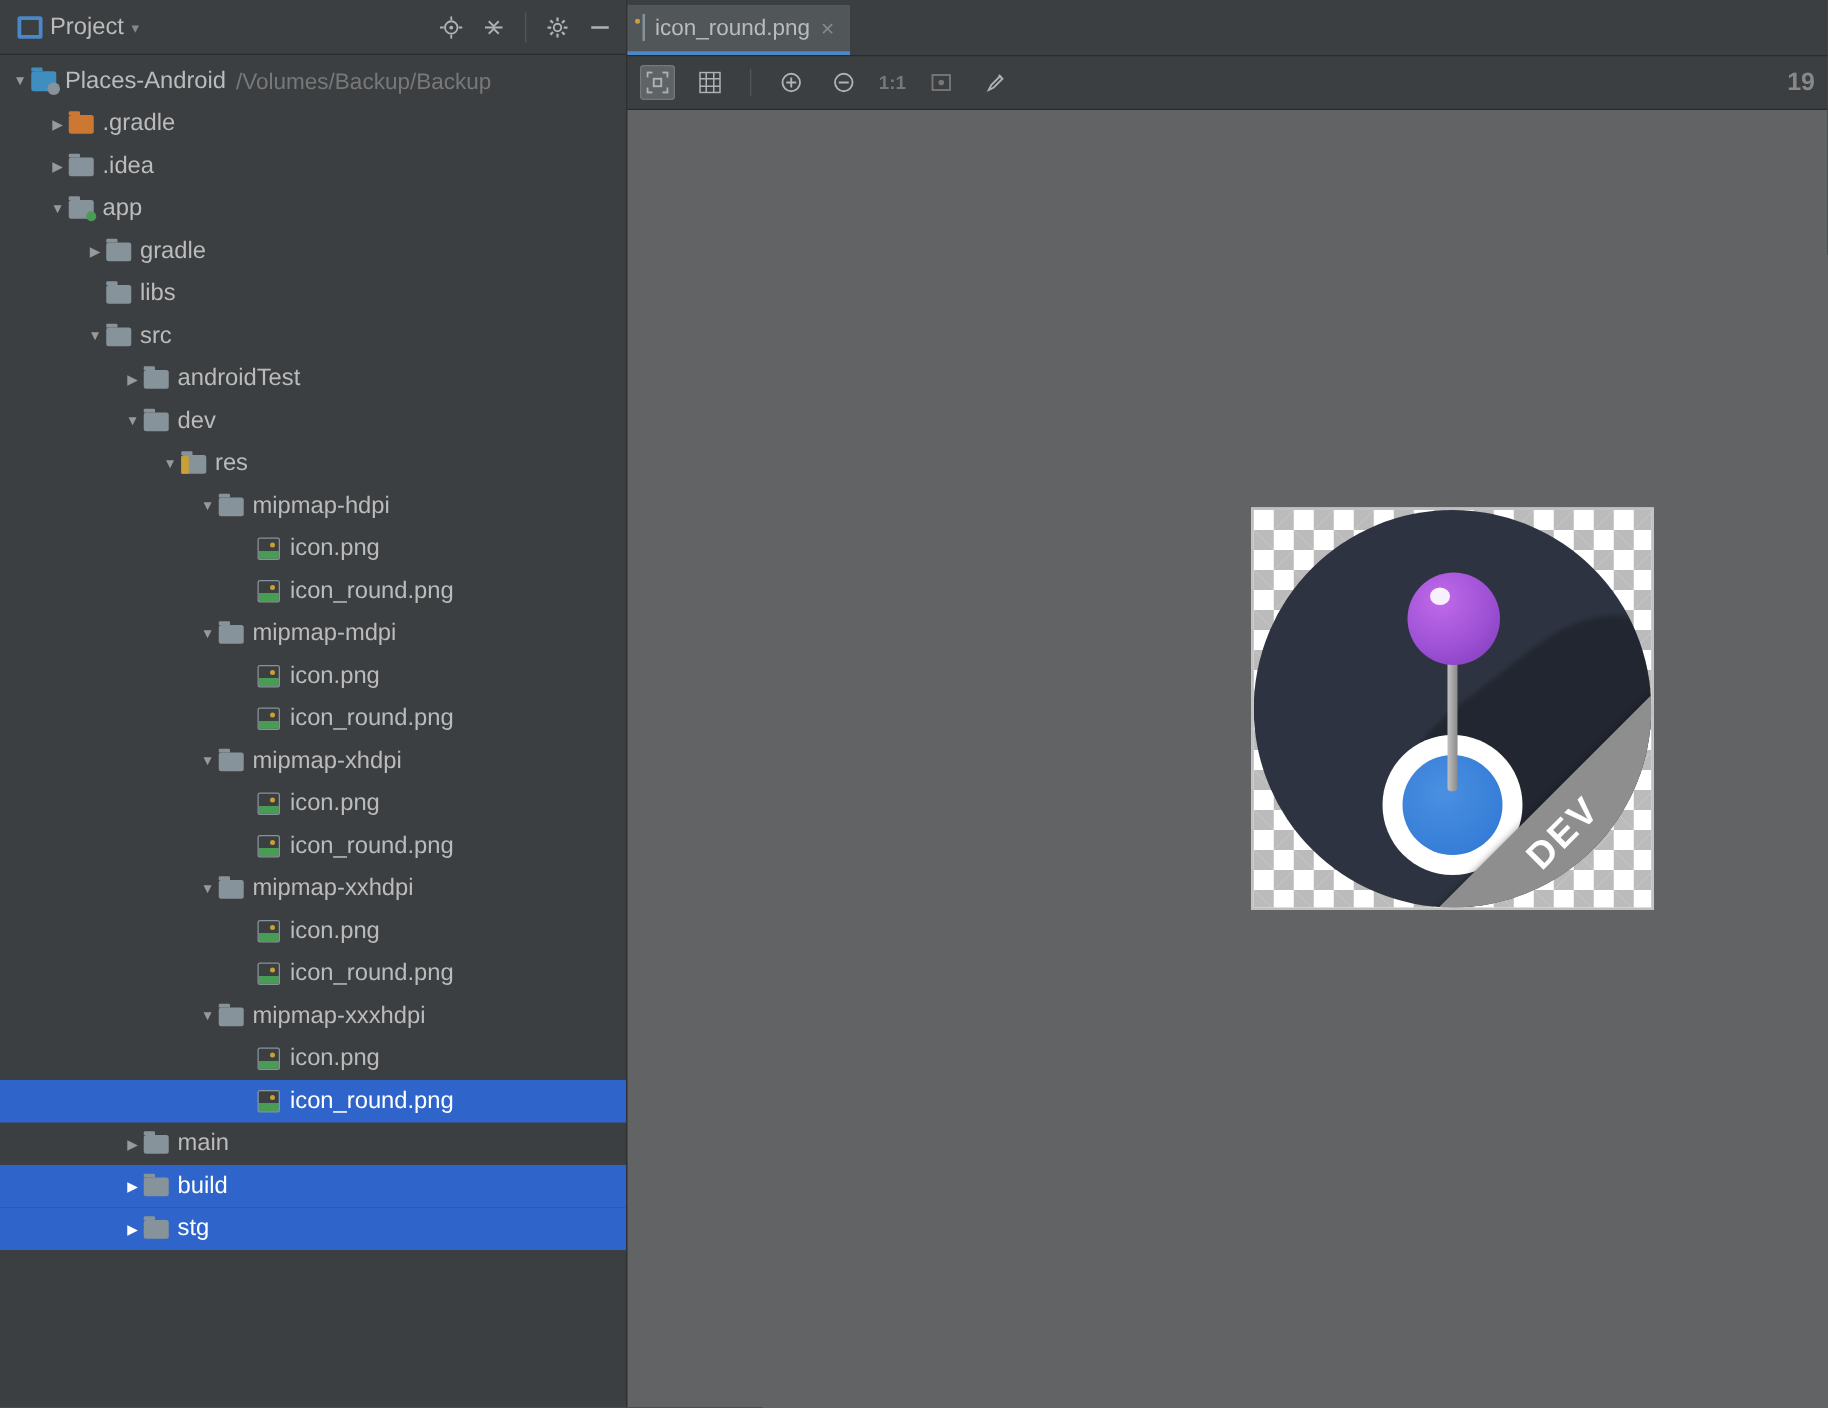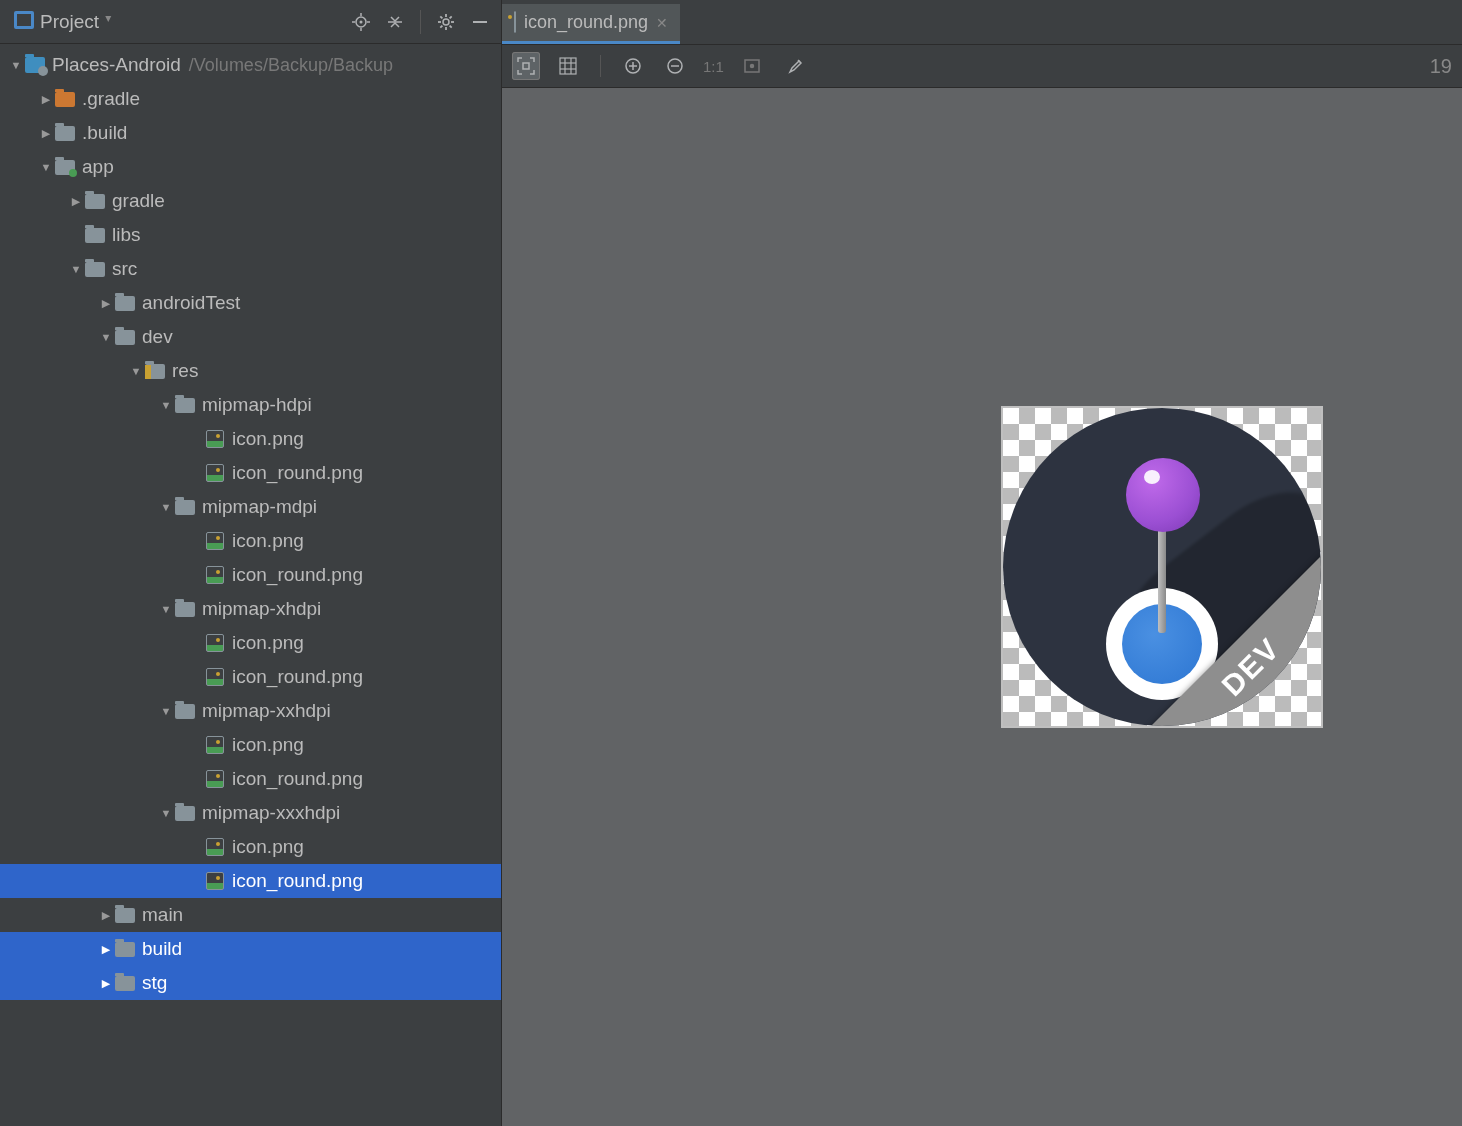--- a/index.html
+++ b/index.html
@@ -28,21 +28,21 @@
     height: 44px;
     background: #3c3f41;
     border-bottom: 1px solid #2b2b2b;
     display: flex;
     align-items: center;
     padding: 0 8px;
     gap: 8px;
   }
   .project-dropdown {
     display: flex;
-    align-items: flex-start;
+    align-items: center;
     gap: 6px;
     color: #bbbbbb;
     font-size: 19px;
     padding: 4px 6px;
     cursor: pointer;
   }
   .project-icon {
     width: 20px; height: 18px;
     background: #4a88c7;
     border-radius: 2px;
@@ -186,21 +186,21 @@
     font-size:18px;
     cursor:pointer;
   }
   .tab .close { color:#888;font-size:14px;cursor:pointer; }
   .editor-toolbar {
     height:44px;
     background:#3c3f41;
     border-top:1px solid #2b2b2b;
     border-bottom:1px solid #2b2b2b;
     display:flex;align-items:center;
-    padding:0 10px;gap:14px;
+    padding:0 10px;gap:14px;font-weight:bold;
   }
   .tool-btn {
     width:28px;height:28px;
     display:flex;align-items:center;justify-content:center;
     color:#afb1b3;cursor:pointer;
     border-radius:3px;
   }
   .tool-btn.active {
     background:#5e6366;
     box-shadow:inset 0 0 0 1px #777;
@@ -364,21 +364,21 @@
           <span class="icon">
             <span class="folder-icon folder-orange"></span>
           </span>
           <span class="tree-label">.gradle</span>
         </div>
         <div class="tree-row" style="padding-left: 38px;">
           <span class="arrow">▶</span>
           <span class="icon">
             <span class="folder-icon"></span>
           </span>
-          <span class="tree-label">.build</span>
+          <span class="tree-label">.idea</span>
         </div>
         <div class="tree-row" style="padding-left: 38px;">
           <span class="arrow">▼</span>
           <span class="icon">
             <span class="folder-icon folder-module"></span>
           </span>
           <span class="tree-label">app</span>
         </div>
         <div class="tree-row" style="padding-left: 68px;">
           <span class="arrow">▶</span>

